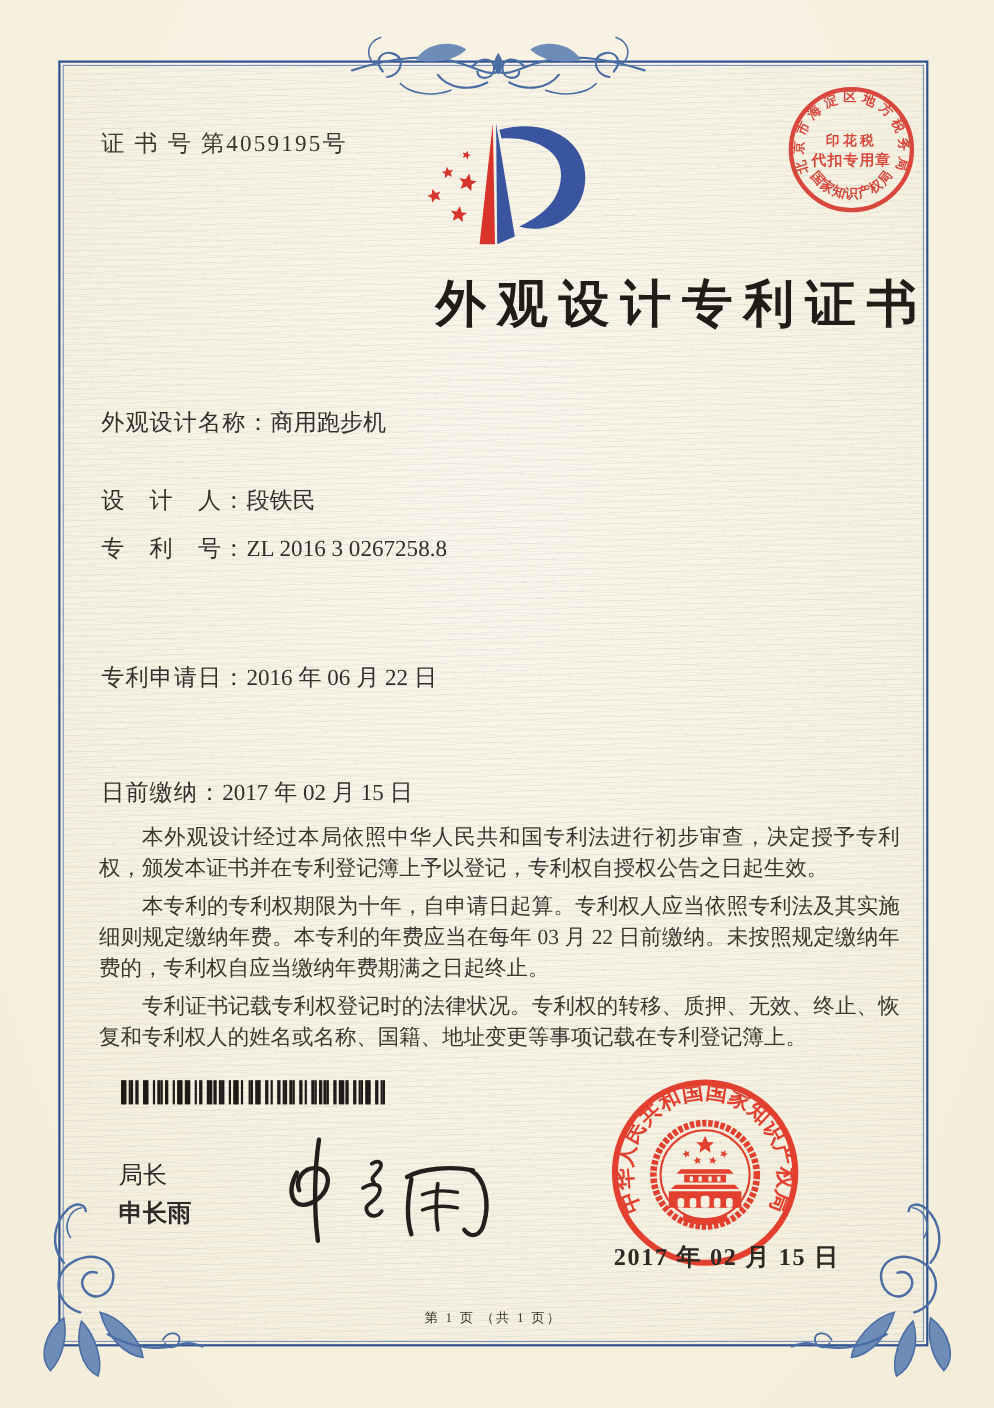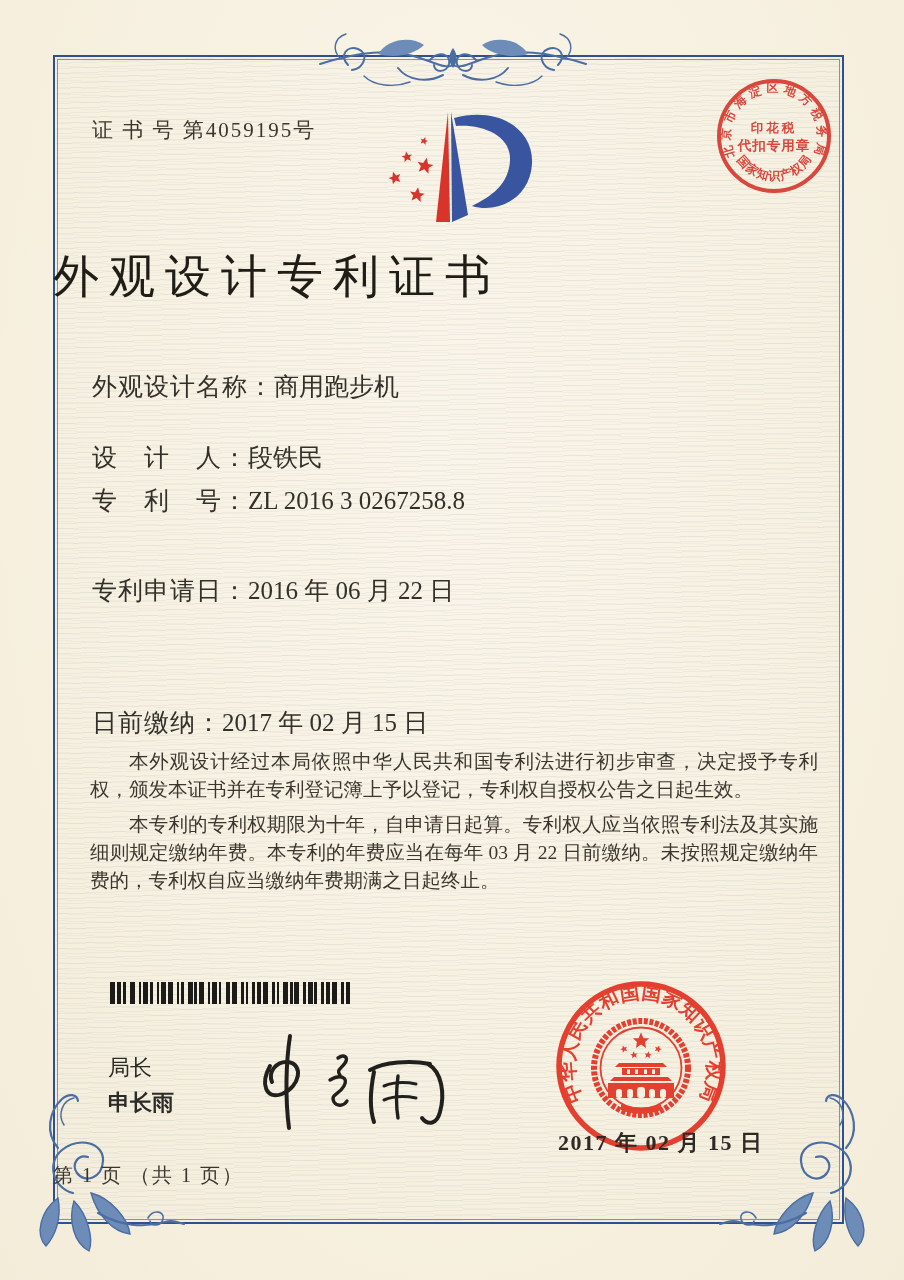--- a/index.html
+++ b/index.html
@@ -15,43 +15,43 @@
   .watermark{position:absolute;left:56px;top:58px;width:785px;height:1163px;
     background:
       repeating-linear-gradient(178deg, rgba(125,145,170,0.09) 0 1px, transparent 1px 5px),
       repeating-linear-gradient(182deg, rgba(125,145,170,0.07) 0 1px, transparent 1px 7px);
     pointer-events:none;}
   .ornament{position:absolute;color:#4a6da3;}
   
   .cert-no{position:absolute;left:92px;top:116px;font-size:21px;letter-spacing:2px;color:#3a362c;}
   .logo{position:absolute;left:378px;top:102px;width:180px;height:138px;}
   .tax-stamp{position:absolute;left:714px;top:76px;width:120px;height:120px;opacity:.9;}
-  .doc-title{position:absolute;left:53px;top:246px;width:791px;text-align:left;
-    font-size:46px;font-weight:normal;letter-spacing:10px;color:#201c16;}
-  
-  .field{position:absolute;left:92px;font-size:25px;white-space:nowrap;color:#33302a;}
+  .doc-title{position:absolute;left:53px;top:246px;width:791px;text-align:right;
+    font-size:46px;font-weight:bold;letter-spacing:10px;color:#201c16;}
+  
+  .field{position:absolute;left:92px;font-size:21px;white-space:nowrap;color:#33302a;}
   .field .flabel{letter-spacing:1px;}
-  .f0{top:370px}.f1{top:441px}.f2{top:484px}.f3{top:574px}.f4{top:640px}.f5{top:706px}
+  .f0{top:370px}.f1{top:441px}.f2{top:484px}.f3{top:602px}.f4{top:640px}.f5{top:706px}
   
   .body-text{position:absolute;left:90px;top:748px;width:728px;font-size:19.5px;
     line-height:28px;text-align:justify;color:#3b372e;}
   .body-text p{margin:0 0 7px 0;text-indent:2em;}
   
   .barcode{position:absolute;left:110px;top:982px;width:240px;height:22px;}
   .barcode i{position:absolute;top:0;bottom:0;background:#1d1b18;}
   .signer-title{position:absolute;left:108px;top:1053px;font-size:22px;font-weight:normal;
     font-family:"DejaVu Sans","Liberation Sans",sans-serif;color:#2b2a27;}
   .signer-name{position:absolute;left:108px;top:1088px;font-size:22px;font-weight:bold;
     font-family:"DejaVu Sans","Liberation Sans",sans-serif;color:#2b2a27;}
   .signature{position:absolute;left:252px;top:1028px;width:210px;height:105px;}
   .seal{position:absolute;left:553px;top:978px;width:176px;height:176px;opacity:.93;}
   .seal-date{position:absolute;left:558px;top:1128px;font-size:22px;font-weight:600;
     letter-spacing:1.5px;color:#2d2923;z-index:5;white-space:nowrap;}
-  .footer{position:absolute;left:53px;top:1162px;width:791px;
-    font-size:20px;letter-spacing:2px;color:#3a362c;}
+  .footer{position:absolute;left:53px;top:1190px;width:791px;text-align:center;
+    font-size:12px;letter-spacing:2px;color:#3a362c;}
 </style>
 </head>
 <body>
 
 <div id="page">
 
   <div class="frame">
     <div class="frame-inner"></div>
   </div>
   <div class="watermark"></div>
@@ -133,20 +133,21 @@
 
   <div class="field f0"><span class="flabel">外观设计名称：</span><span class="fvalue">商用跑步机</span></div>
   <div class="field f1"><span class="flabel">设　计　人：</span><span class="fvalue">段铁民</span></div>
   <div class="field f2"><span class="flabel">专　利　号：</span><span class="fvalue">ZL 2016 3 0267258.8</span></div>
   <div class="field f3"><span class="flabel">专利申请日：</span><span class="fvalue">2016 年 06 月 22 日</span></div>
   <div class="field f5"><span class="flabel">日前缴纳：</span><span class="fvalue">2017 年 02 月 15 日</span></div>
 
   <div class="body-text">
     <p>本外观设计经过本局依照中华人民共和国专利法进行初步审查，决定授予专利权，颁发本证书并在专利登记簿上予以登记，专利权自授权公告之日起生效。</p>
     <p>本专利的专利权期限为十年，自申请日起算。专利权人应当依照专利法及其实施细则规定缴纳年费。本专利的年费应当在每年 03 月 22 日前缴纳。未按照规定缴纳年费的，专利权自应当缴纳年费期满之日起终止。</p>
+    <p>专利证书记载专利权登记时的法律状况。专利权的转移、质押、无效、终止、恢复和专利权人的姓名或名称、国籍、地址变更等事项记载在专利登记簿上。</p>
   </div>
 
   <div class="barcode">
       <i style="left:0.00px;width:2.52px"></i>
       <i style="left:2.22px;width:2.52px"></i>
       <i style="left:6.67px;width:2.52px"></i>
       <i style="left:8.89px;width:2.52px"></i>
       <i style="left:13.33px;width:2.52px"></i>
       <i style="left:20.00px;width:2.52px"></i>
       <i style="left:22.22px;width:2.52px"></i>

